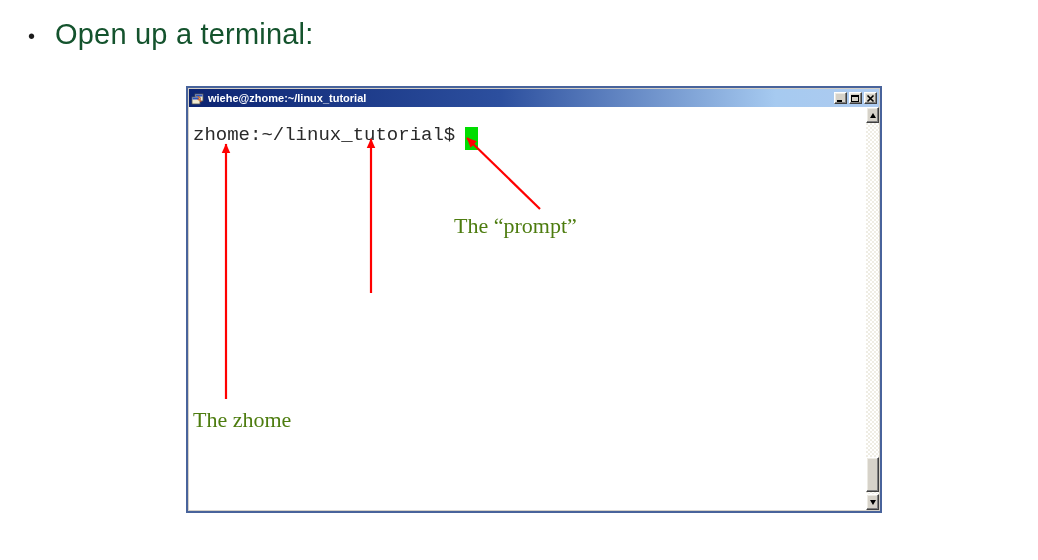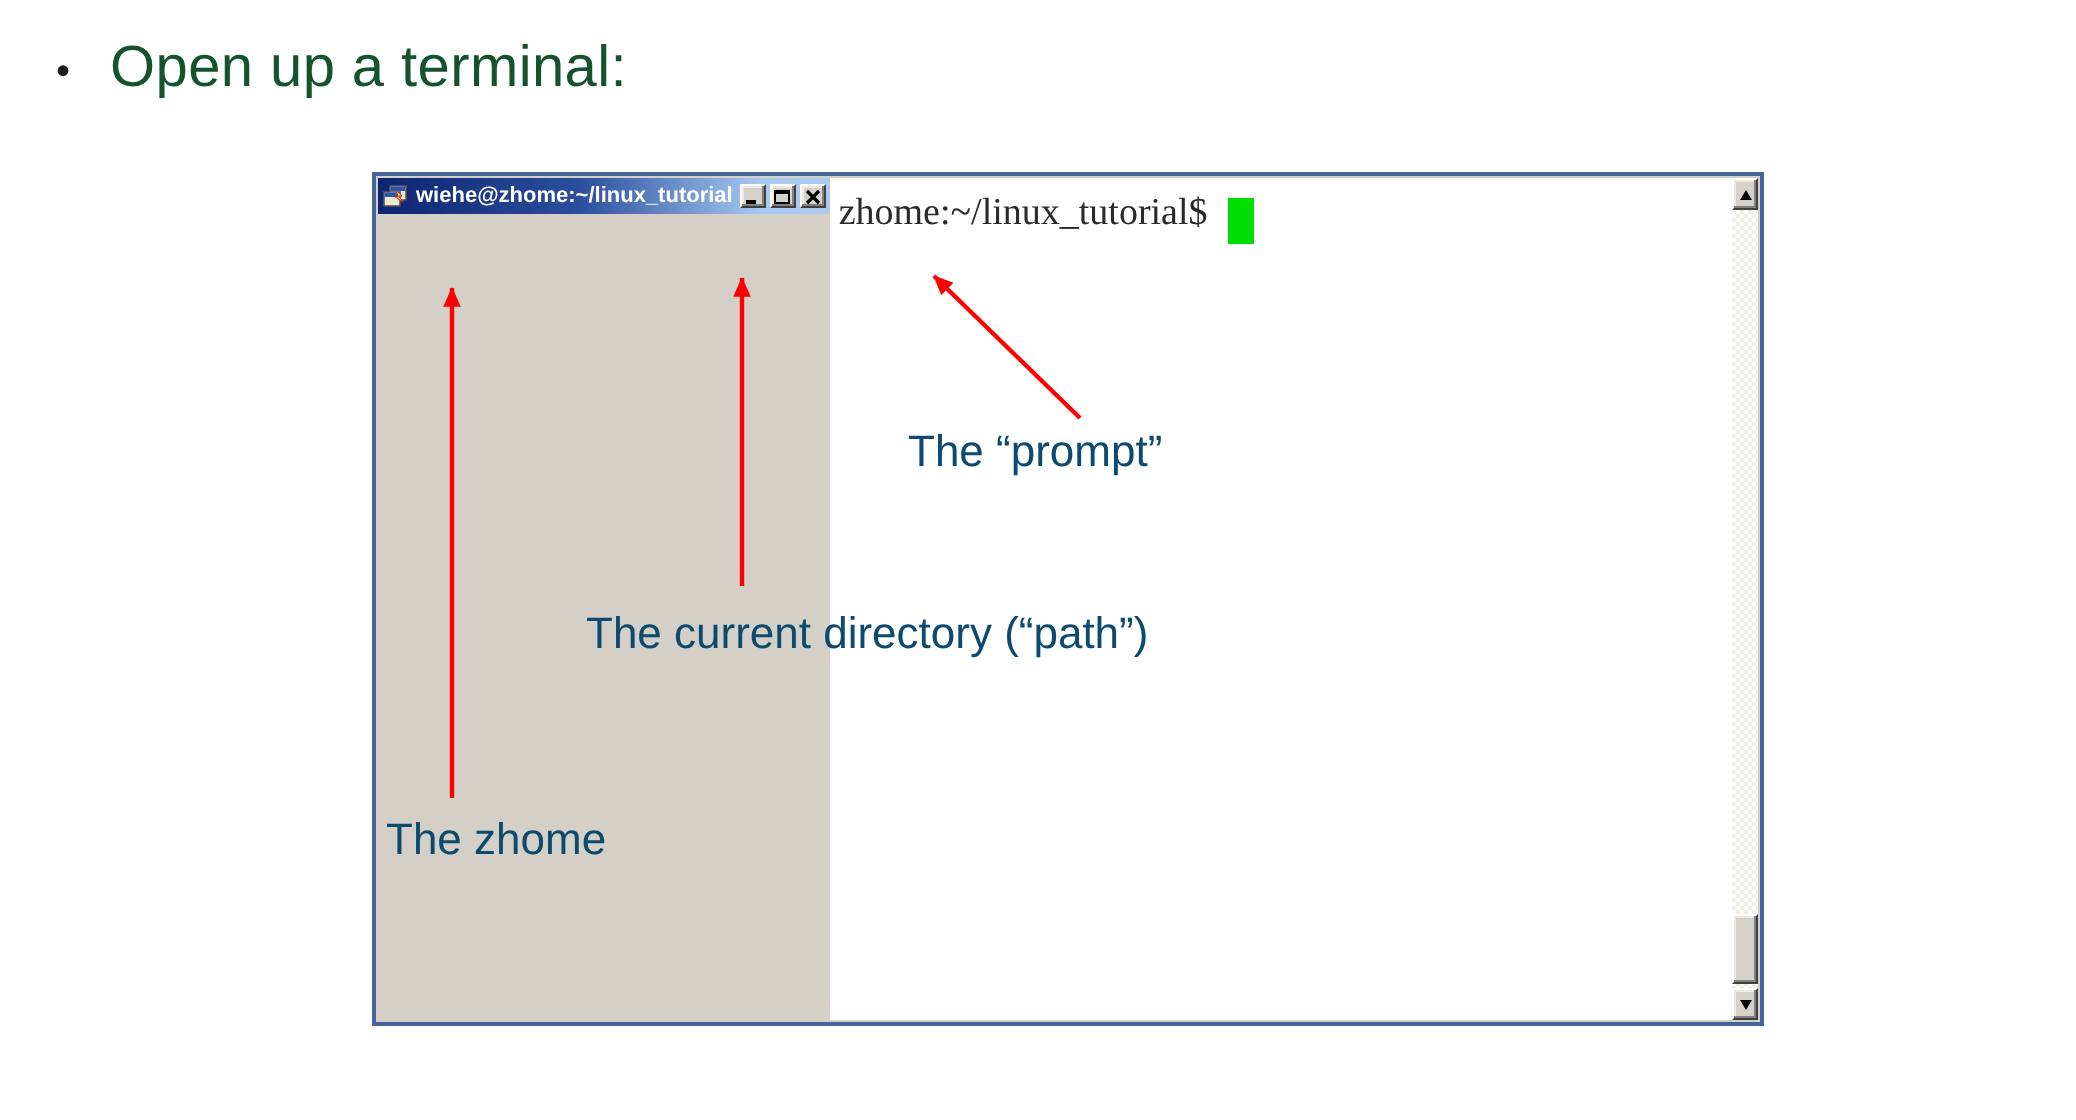--- a/index.html
+++ b/index.html
@@ -7,35 +7,35 @@
   .slide{position:relative;width:1038px;height:560px;background:#ffffff;}
 
   
   .bullet-row{position:absolute;left:28px;top:18px;display:flex;align-items:flex-start;}
   .bullet-dot{font-size:20px;color:#1b1b1b;margin-top:8px;line-height:1;}
   .bullet-text{font-size:29px;color:#14532d;margin-left:20px;letter-spacing:0.2px;line-height:1.15;}
 
   
   .term-window{position:absolute;left:186px;top:86px;width:696px;height:427px;
                box-sizing:border-box;border:2px solid #48639b;background:#d4d0c8;
-               padding:1px;display:flex;flex-direction:row;}
+               padding:1px;display:flex;flex-direction:column;}
   .titlebar{height:18px;flex:0 0 18px;display:flex;align-items:center;
             background:linear-gradient(90deg,#0c2472 0%,#2c4f9e 45%,#a6caf0 85%,#aecbf0 100%);
             padding:0 2px;}
   .app-icon{width:13px;height:13px;flex:0 0 13px;margin-right:4px;}
   .title-text{color:#ffffff;font-size:11px;font-weight:bold;white-space:nowrap;flex:1 1 auto;
               overflow:hidden;line-height:18px;}
   .win-buttons{display:flex;gap:2px;margin-left:4px;}
   .win-btn{width:13px;height:12px;padding:0;display:flex;align-items:center;justify-content:center;
            background:#d6d2c9;border:1px solid;border-color:#ffffff #404040 #404040 #ffffff;
            box-shadow:inset -1px -1px 0 #808080,inset 1px 1px 0 #eceae3;cursor:default;}
 
   .win-body{flex:1 1 auto;display:flex;min-height:0;}
   .client{flex:1 1 auto;background:#ffffff;position:relative;overflow:hidden;}
-  .prompt-line{position:absolute;left:4px;top:6px;font-family:Liberation Serif, serif;
+  .prompt-line{position:absolute;left:4px;top:16px;font-family:Liberation Mono, monospace;
                font-size:19px;color:#2a2a2a;white-space:pre;line-height:24px;}
   .cursor{display:inline-block;width:13px;height:23px;background:#00dd00;margin-left:10px;
           vertical-align:bottom;margin-bottom:-3px;}
 
   
   .scrollbar{flex:0 0 13px;width:13px;display:flex;flex-direction:column;background:#efede4;}
   .sb-btn{height:14px;flex:0 0 14px;display:flex;align-items:center;justify-content:center;
           background:#d6d2c9;border:1px solid;border-color:#ffffff #404040 #404040 #ffffff;
           box-shadow:inset -1px -1px 0 #808080,inset 1px 1px 0 #eceae3;}
   .sb-track{flex:1 1 auto;position:relative;background-color:#efede4;
@@ -45,21 +45,21 @@
   .sb-thumb{position:absolute;left:0;bottom:2px;width:11px;height:33px;background:#d6d2c9;
             border:1px solid;border-color:#ffffff #404040 #404040 #ffffff;
             box-shadow:inset -1px -1px 0 #808080,inset 1px 1px 0 #eceae3;}
   .tri-up{width:0;height:0;border-left:3px solid transparent;border-right:3px solid transparent;
           border-bottom:5px solid #000;}
   .tri-down{width:0;height:0;border-left:3px solid transparent;border-right:3px solid transparent;
             border-top:5px solid #000;}
 
   
   .arrow-overlay{position:absolute;left:0;top:0;width:1038px;height:560px;pointer-events:none;}
-  .ann-label{position:absolute;font-size:22px;color:#0c4a6e;white-space:nowrap;}
+  .ann-label{position:absolute;font-size:22px;color:#4d7c0f;white-space:nowrap;font-family:Liberation Serif, serif;}
   .lbl-prompt{left:454px;top:213px;}
   .lbl-path{left:293px;top:304px;}
   .lbl-host{left:193px;top:407px;}
 </style>
 </head>
 <body>
 
 <div class="slide">
 
   <div class="bullet-row">
@@ -122,16 +122,15 @@
       <marker id="arrowhead" viewBox="0 0 10 10" refX="8.5" refY="5" markerWidth="11" markerHeight="11" markerUnits="userSpaceOnUse" orient="auto">
         <path d="M0,1 L9,5 L0,9 Z" fill="#ff0000"></path>
       </marker>
     </defs>
     <line x1="226" y1="399" x2="226" y2="144" stroke="#ff0000" stroke-width="2.2" marker-end="url(#arrowhead)"></line>
     <line x1="371" y1="293" x2="371" y2="139" stroke="#ff0000" stroke-width="2.2" marker-end="url(#arrowhead)"></line>
     <line x1="540" y1="209" x2="467" y2="138" stroke="#ff0000" stroke-width="2.2" marker-end="url(#arrowhead)"></line>
   </svg>
 
   <div class="ann-label lbl-prompt">The “prompt”</div>
-  <div class="ann-label lbl-path">The current directory (“path”)</div>
   <div class="ann-label lbl-host">The zhome</div>
 
 </div>
 
 </body></html>

